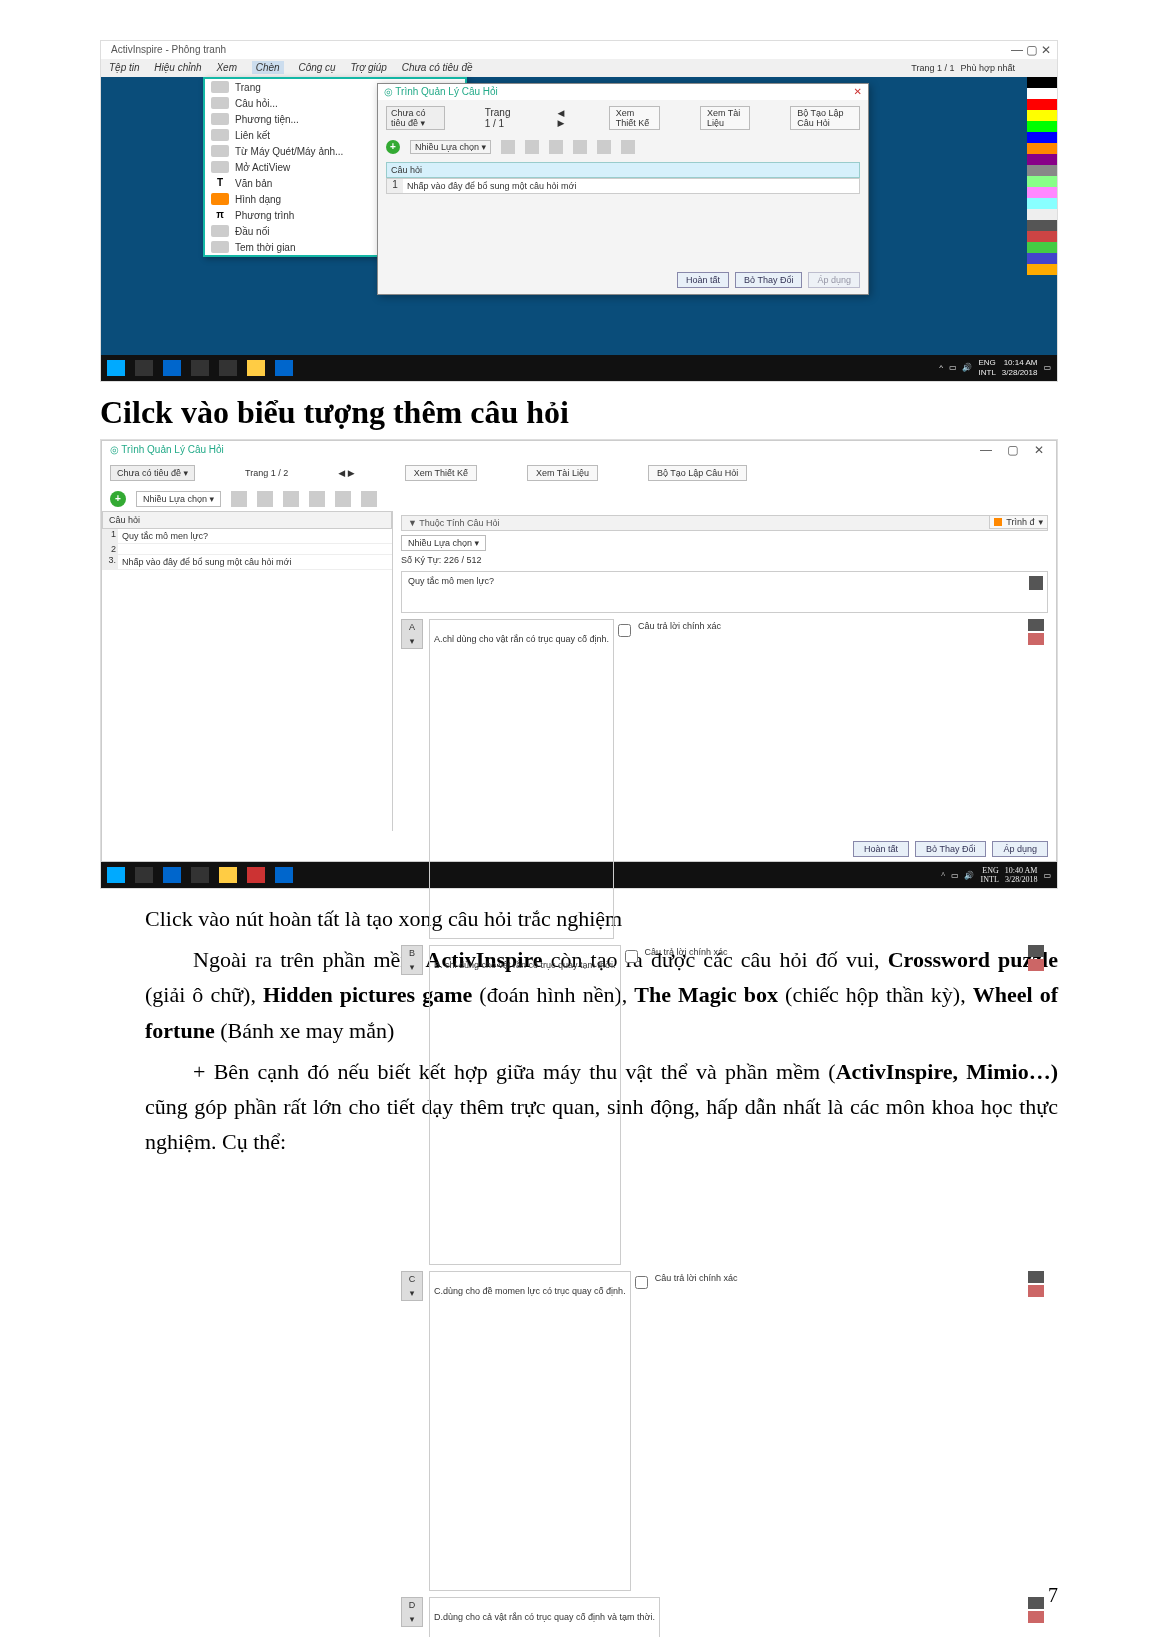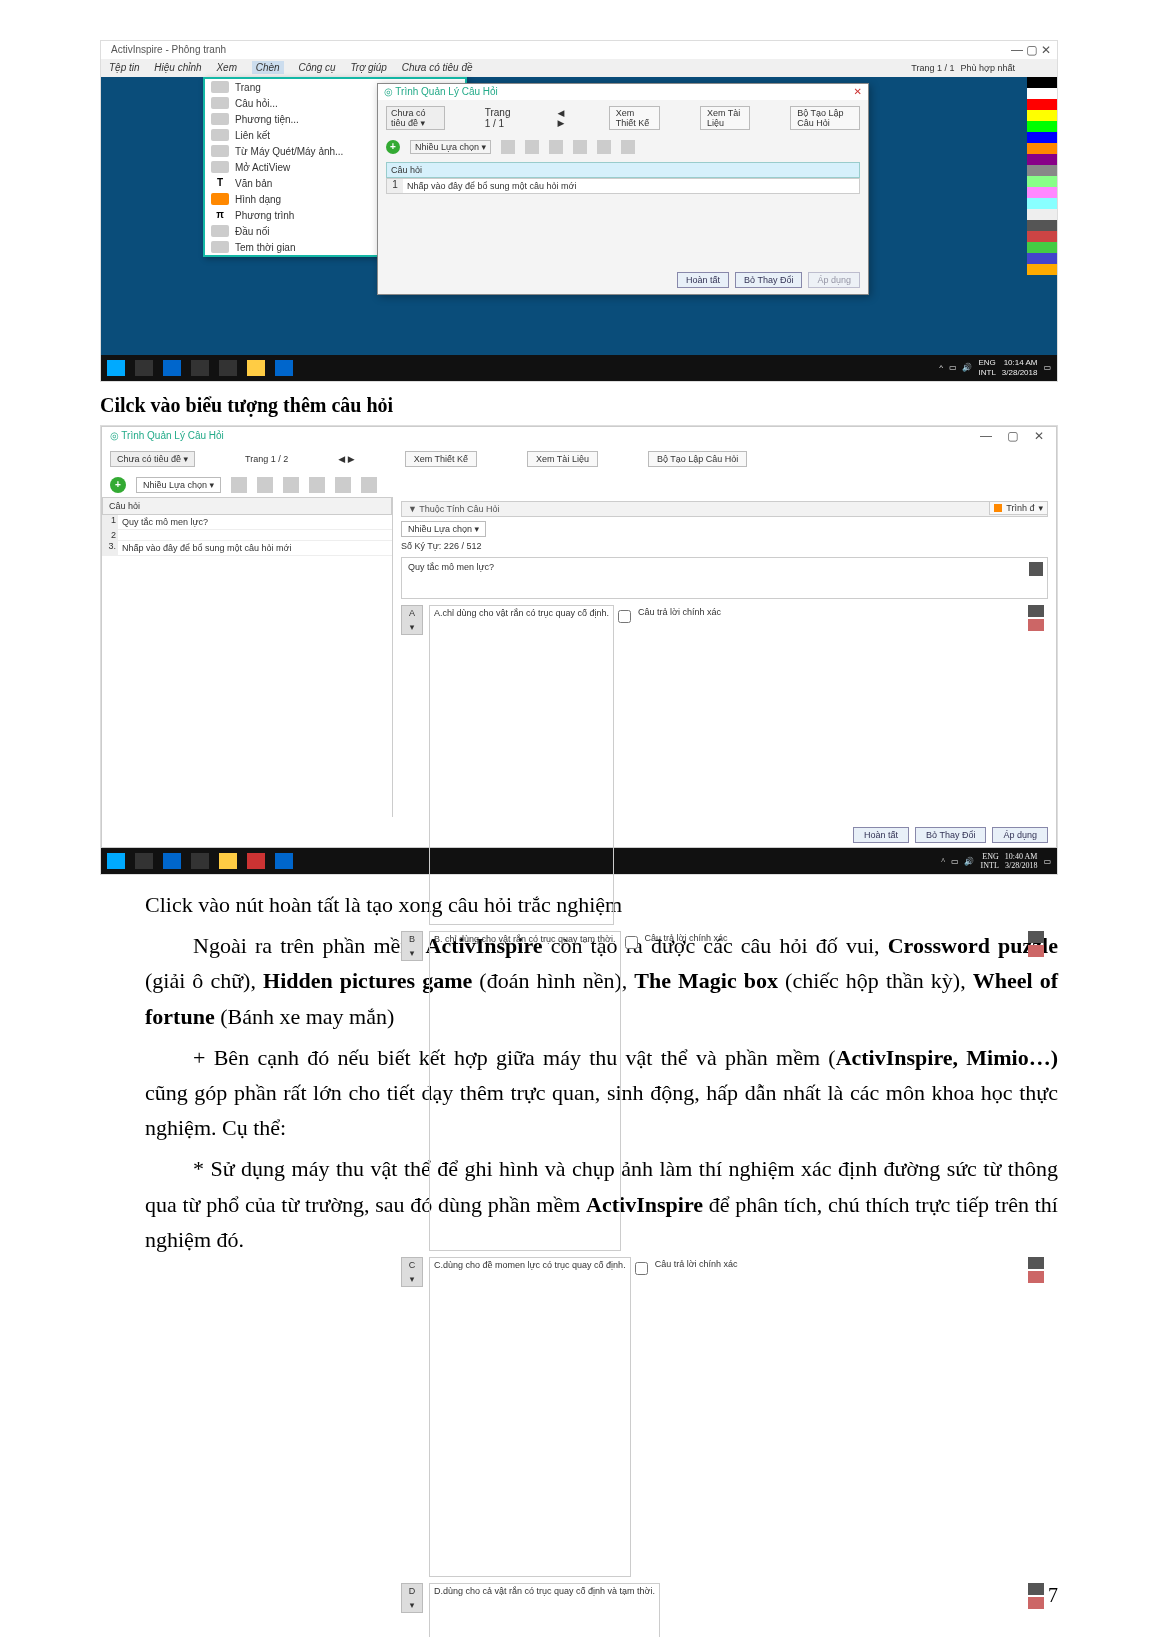--- a/index.html
+++ b/index.html
@@ -36,21 +36,21 @@
 .shot1 .modal .btns .b { font-size:9px; background:#e8f0f8; border:1px solid #88a; padding:2px 8px; color:#335; }
 .shot1 .modal .btns .b.d { opacity:.5; }
 .shot1 .palette { position:absolute; right:0; top:36px; width:30px; bottom:36px; }
 .shot1 .palette div { height:11px; }
 .shot1 .taskbar { position:absolute; bottom:0; left:0; right:0; height:26px; background:#111; display:flex; align-items:center; padding:0 6px; gap:10px; }
 .shot1 .taskbar .ti { width:18px; height:16px; background:#333; }
 .shot1 .taskbar .clock { margin-left:auto; color:#eee; font-size:8px; text-align:right; line-height:10px; display:flex; gap:6px; align-items:center; }
 .shot1 .topright { position:absolute; top:18px; right:36px; height:18px; display:flex; align-items:center; gap:6px; color:#333; font-size:9px; background:#f0f0f0; padding:0 6px; }
 
 
-.heading { font-size:20px; font-weight:bold; margin:4px 0 8px; }
+.heading { font-size:32px; font-weight:bold; margin:4px 0 8px; }
 
 
 .shot2 { height:420px; position:relative; background:#fff; font-family:Tahoma, sans-serif; font-size:10px; color:#333; border:1px solid #ccc; }
 .shot2 .titlebar { height:18px; line-height:18px; padding-left:8px; color:#2a8; position:relative; }
 .shot2 .titlebar .wb { position:absolute; right:6px; top:0; color:#555; font-size:12px; letter-spacing:6px; }
 .shot2 .tabs { display:flex; gap:50px; padding:6px 8px; align-items:center; }
 .shot2 .tabs .sel { background:#eee; border:1px solid #bbb; font-size:9px; padding:2px 6px; }
 .shot2 .tabs .tab { font-size:9px; border:1px solid #bbb; padding:2px 8px; background:#f8f8f8; }
 .shot2 .pgnav { font-size:9px; }
 .shot2 .tools { display:flex; gap:10px; padding:4px 8px; align-items:center; }
@@ -65,21 +65,21 @@
 .shot2 .left .q .t { padding:2px 4px; }
 .shot2 .right { flex:1; padding:4px 8px; position:relative; }
 .shot2 .right .sec { background:#f2f2f2; border:1px solid #ccc; padding:2px 6px; font-size:9px; color:#555; margin-bottom:4px;}
 .shot2 .right .sel { border:1px solid #bbb; padding:2px 6px; font-size:9px; display:inline-block;}
 .shot2 .right .info { font-size:9px; margin:4px 0 6px; }
 .shot2 .right .qtext { border:1px solid #ccc; padding:4px 6px; font-size:9px; height:32px; position:relative; }
 .shot2 .right .qtext .mi { position:absolute; right:4px; top:4px; width:14px; height:14px; background:#555; }
 .shot2 .opt { display:flex; gap:6px; margin:6px 0; }
 .shot2 .opt .letter { width:20px; height:28px; background:#ddd; border:1px solid #bbb; text-align:center; font-size:9px; line-height:14px; }
 .shot2 .opt .body { flex:1; }
-.shot2 .opt .body .ans { border:1px solid #ccc; padding:2px 4px; font-size:9px; }
+.shot2 .opt .body .ans { border:1px solid #ccc; padding:14px 4px; font-size:9px; }
 .shot2 .opt .body .chk { font-size:9px; margin-top:2px; display:flex; align-items:flex-start; gap:4px;}
 .shot2 .opt .icons { width:20px; display:flex; flex-direction:column; gap:2px; }
 .shot2 .opt .icons div { width:16px; height:12px; background:#555; }
 .shot2 .opt .icons .del { background:#c66; }
 .shot2 .btns { position:absolute; bottom:4px; right:8px; display:flex; gap:6px; }
 .shot2 .btns .b { font-size:9px; background:#e8f0f8; border:1px solid #88a; padding:2px 10px; color:#335; }
 .shot2 .trinh { position:absolute; right:8px; top:4px; font-size:9px; background:#f8f8f8; border:1px solid #ccc; padding:1px 4px;}
 .shot2 .presel { display:flex; align-items:center; gap:4px; font-size:9px; }
 .shot2 .presel .sq { width:8px; height:8px; background:#f80; }
 
@@ -389,18 +389,17 @@
           </div>
     <span>▭</span>
   </div>
 </div>
 </div>
 
 <div class="body-text">
   <p style="text-indent:0">Click vào nút hoàn tất là tạo xong câu hỏi trắc nghiệm</p>
   <p><span>Ngoài ra trên phần mềm </span><b>ActivInspire</b><span> còn tạo ra được các câu hỏi đố vui, </span><b>Crossword puzzle</b><span> (giải ô chữ), </span><b>Hidden pictures game</b><span> (đoán hình nền), </span><b>The Magic box</b><span> (chiếc hộp thần kỳ), </span><b>Wheel of fortune</b><span> (Bánh xe may mắn)</span></p>
   <p><span>+ Bên cạnh đó nếu biết kết hợp giữa máy thu vật thể và phần mềm (</span><b>ActivInspire, Mimio…)</b><span> cũng góp phần rất lớn cho tiết dạy thêm trực quan, sinh động, hấp dẫn nhất là các môn khoa học thực nghiệm. Cụ thể:</span></p>
-  <p><span>* Sử dụng máy thu vật thể để ghi hình và chụp ảnh làm thí nghiệm xác định đường sức từ thông qua từ phổ của từ trường, sau đó dùng phần mềm </span><b>ActivInspire</b><span> để phân tích, chú thích trực tiếp trên thí nghiệm đó.</span></p>
 </div>
 
 <div class="page-num">7</div>
 
 </div>
 
 </body></html>

